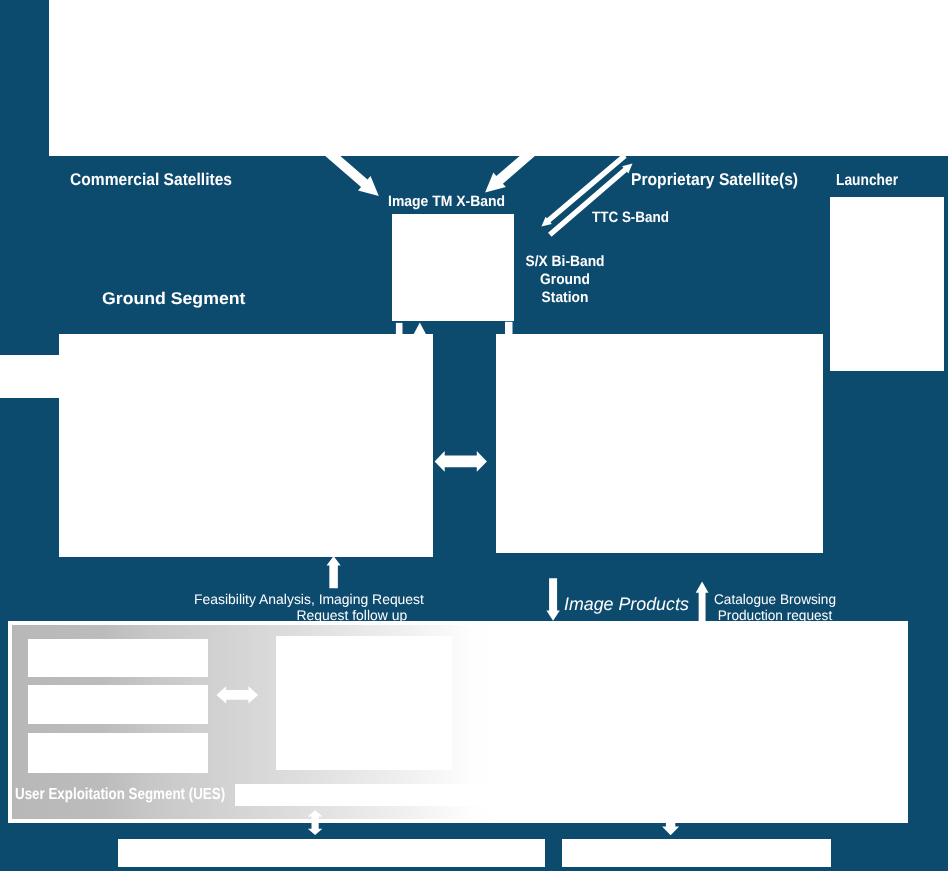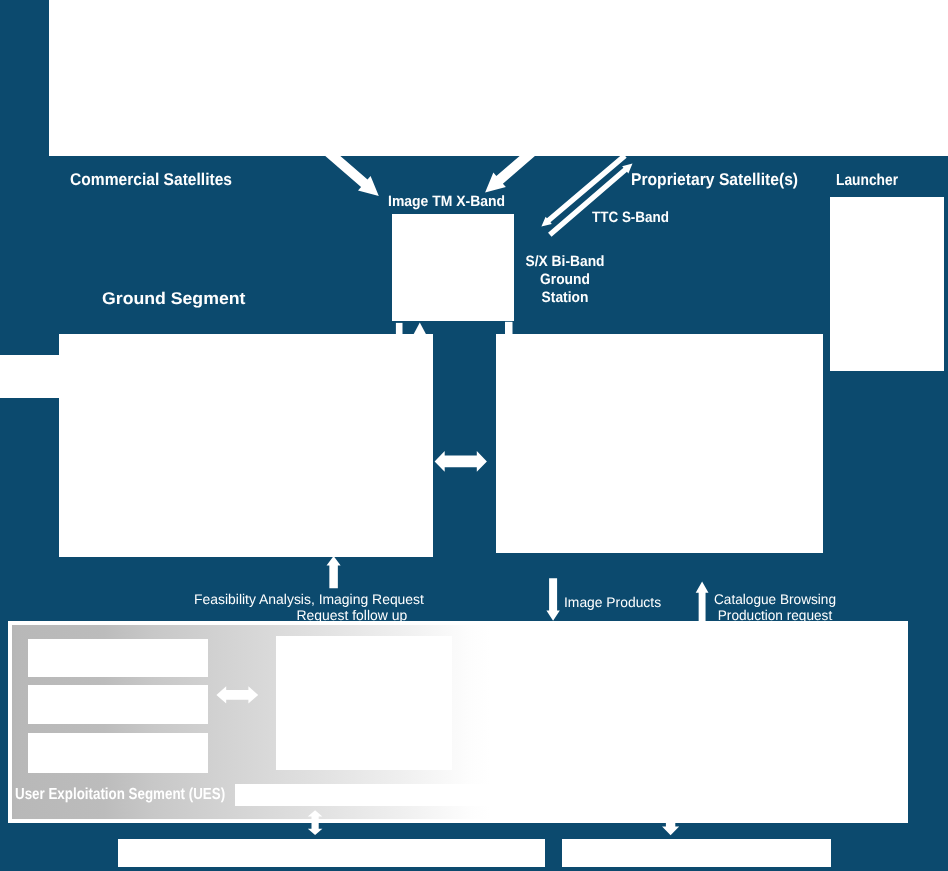--- a/index.html
+++ b/index.html
@@ -66,21 +66,21 @@
       <polygon points="5.10,2.20 5.10,34.60 2.40,34.60 9.10,44.80 15.80,34.60 13.10,34.60 13.10,2.20"></polygon>
     </svg>
   <svg class="arrow" width="18" height="46" viewBox="0 0 18 46" style="left:693px;top:579px;">
       <polygon points="12.55,42.90 12.55,13.70 15.50,13.70 9.10,2.50 2.70,13.70 5.65,13.70 5.65,42.90"></polygon>
     </svg>
 
   <div class="lbl" style="left:194px;top:591px;font-size:14px;transform:scaleX(0.995);">
       <div style="line-height:16px;">Feasibility  Analysis,  Imaging  Request</div>
       <div style="line-height:16px;margin-left:87px;padding-left:16px;">Request  follow  up</div>
     </div>
-  <div class="lbl" style="left:564px;top:595px;font-size:14px;transform:scaleX(0.99);">Image Products</div>
+  <div class="lbl" style="left:564px;top:595px;font-size:18px;transform:scaleX(0.99);font-style:italic;">Image Products</div>
   <div class="lbl c" style="left:775.4px;top:591px;font-size:14px;text-align:center;transform:translateX(-50%) scaleX(0.974);line-height:16px;">
       <div>Catalogue  Browsing</div>
       <div>Production request</div>
     </div>
 
   <div style="position:absolute;left:8px;top:621px;width:900px;height:202px;background:#ffffff;"></div>
   <div style="position:absolute;left:12px;top:625px;width:892px;height:194px;background:linear-gradient(90deg,#b6b6b6 0%,#b8b8b8 0.5%,#bcbcbc 10.3%,#c8c8c8 16%,#d6d6d6 26.5%,#dedede 32.3%,#efefef 43.5%,#fdfdfd 51.3%,#ffffff 53.6%);"></div>
   <div class="wbox" style="left:28px;top:639px;width:180px;height:38px;"></div>
   <div class="wbox" style="left:28px;top:685px;width:180px;height:39px;"></div>
   <div class="wbox" style="left:28px;top:733px;width:180px;height:40px;"></div>

